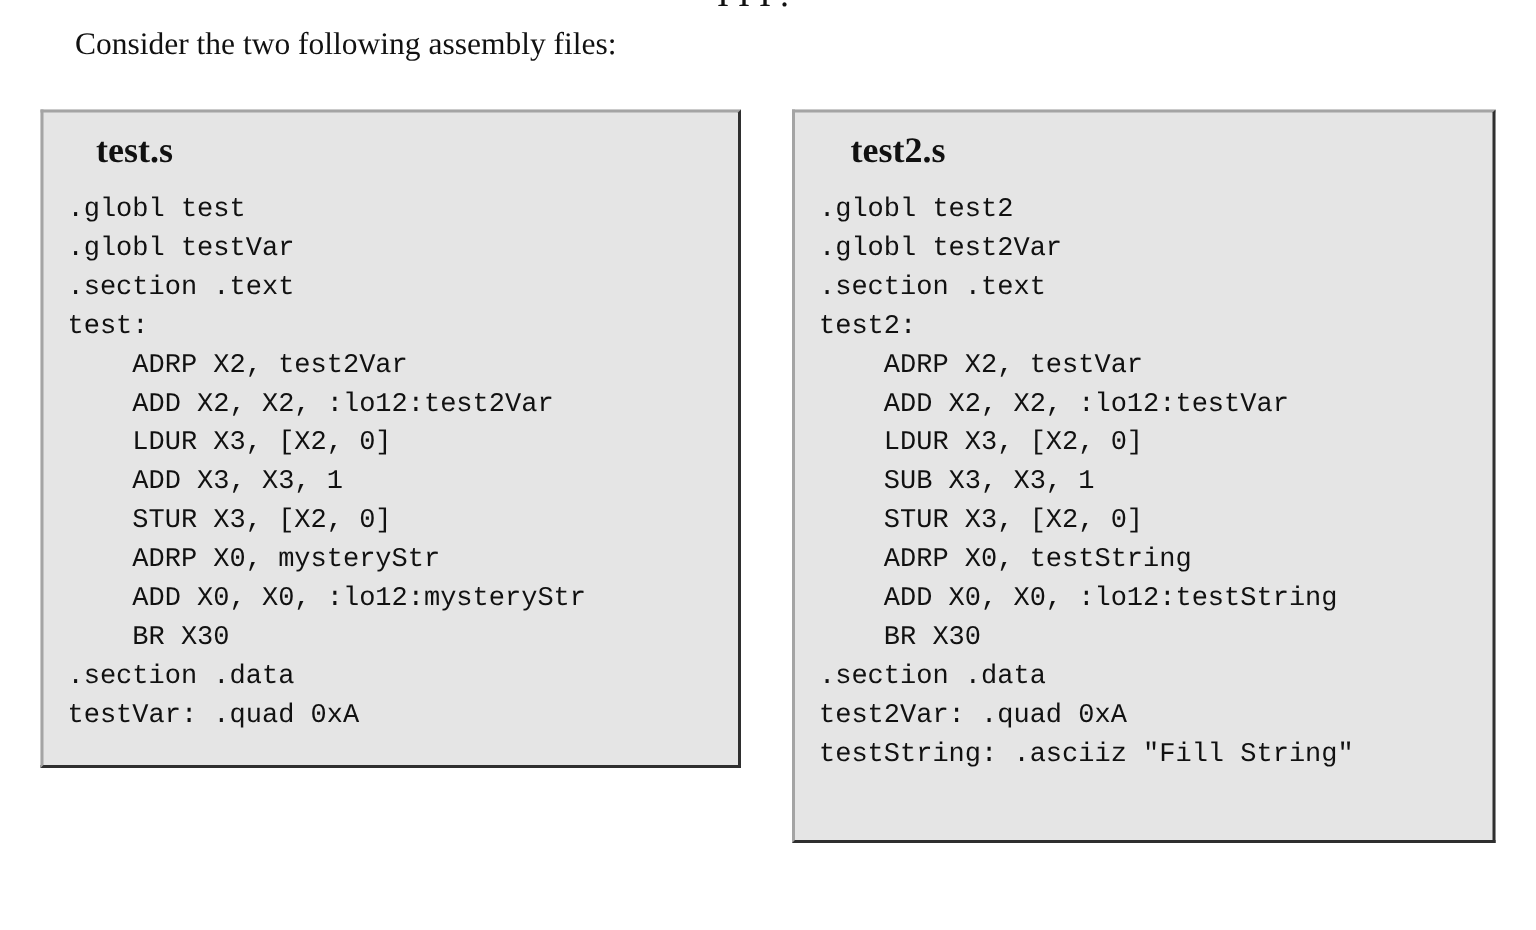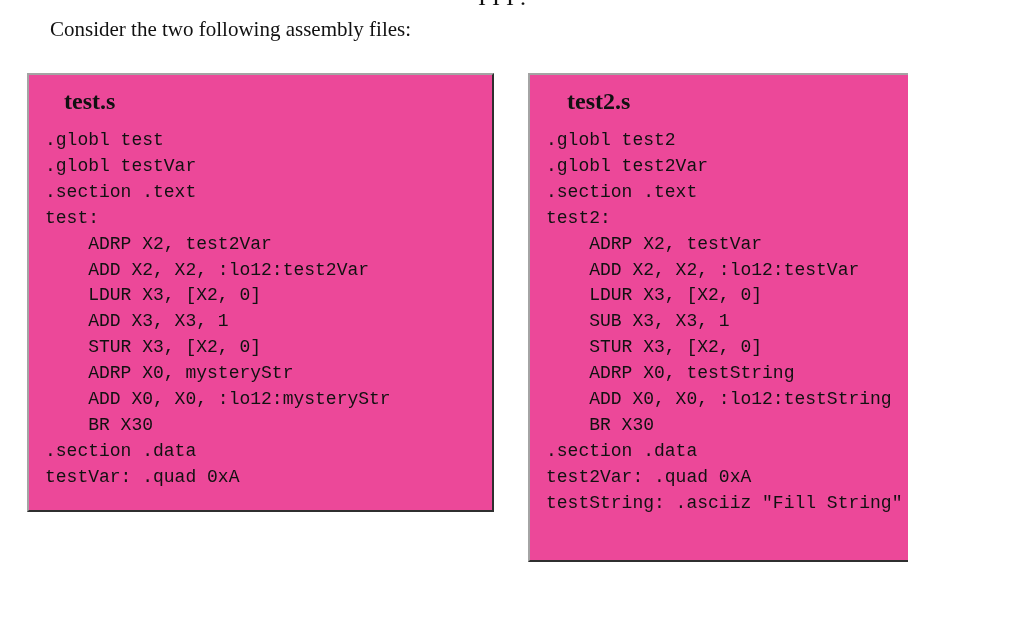--- a/index.html
+++ b/index.html
@@ -1,18 +1,18 @@
 <!DOCTYPE html>
 <html><head>
 <meta charset="utf-8">
 <style>
   html, body { margin: 0; padding: 0; background: #ffffff; }
   .page {
     position: relative;
-    width: 908px;
+    width: 1024px;
     height: 620px;
     background: #ffffff;
     overflow: hidden;
     color: #111111;
     font-family: "Liberation Serif", serif;
   }
   
   .section-marker-clip {
     position: absolute;
     left: 478px;
@@ -37,21 +37,21 @@
     top: 19px;
     margin: 0;
     font-size: 21px;
     line-height: 1;
     white-space: nowrap;
   }
   .codebox {
     position: absolute;
     top: 73px;
     box-sizing: border-box;
-    background: #ec4899;
+    background: #e5e5e5;
     border-top: 2px solid #a4a4a4;
     border-left: 2px solid #a4a4a4;
     border-right: 2px solid #2f2f2f;
     border-bottom: 2px solid #2f2f2f;
   }
   .codebox.box-left  { left: 27px;  width: 467px; height: 439px; }
   .codebox.box-right { left: 528px; width: 469px; height: 489px; }
   .file-title {
     margin: 13px 0 0 35px;
     font-family: "Liberation Serif", serif;

